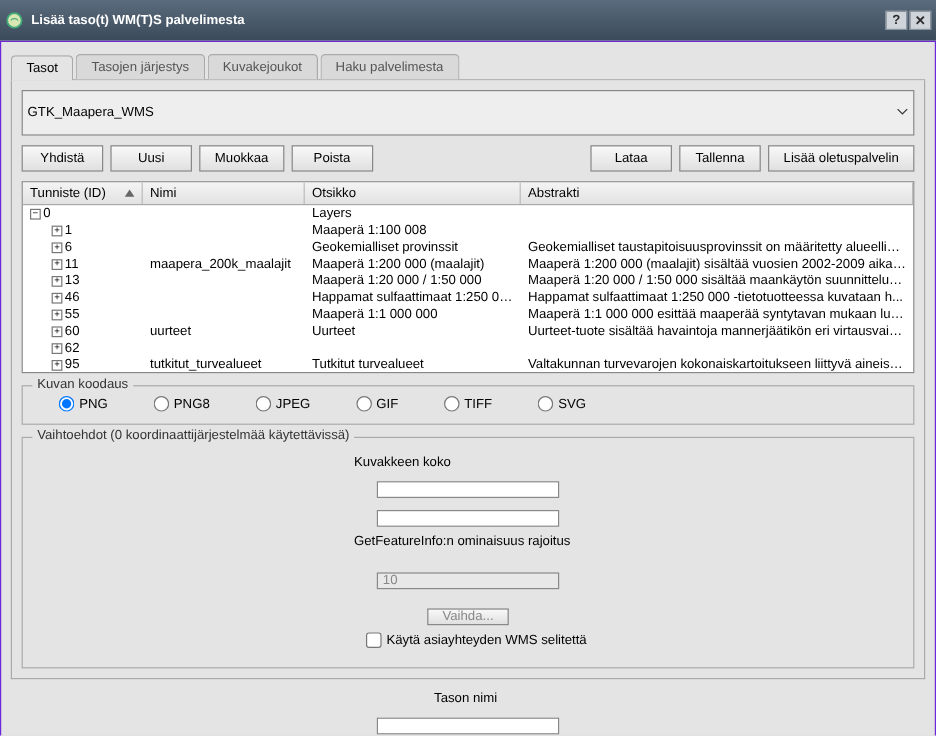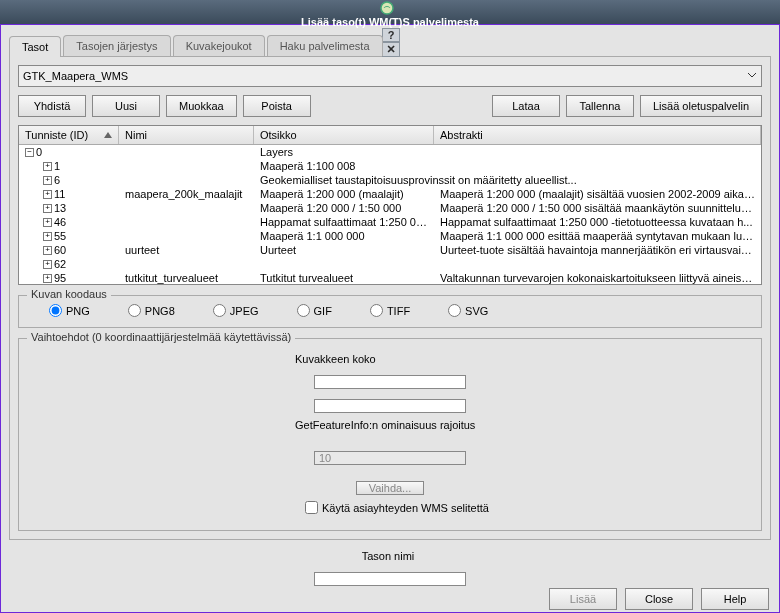--- a/index.html
+++ b/index.html
@@ -1,26 +1,26 @@
 <!DOCTYPE html>
 <html><head>
 <meta charset="utf-8">
 <style>
   * { box-sizing: border-box; font-family: "Segoe UI", Tahoma, sans-serif; font-size: 11px; }
   body { margin: 0; background: #e0e0e0; width: 780px; height: 613px; overflow: hidden; }
-  .titlebar { height: 24px; background: linear-gradient(#5a6b7d,#3a4a5a); color:#fff; display:flex; align-items:center; padding:0 4px; font-weight:bold;flex-direction:column; }
+  .titlebar { height: 34px; background: linear-gradient(#5a6b7d,#3a4a5a); color:#fff; display:flex; align-items:center; padding:0 4px; font-weight:bold; }
   .titlebar .icon { width:16px; height:16px; margin-right:6px; }
   .titlebar .spacer { flex:1; }
   .titlebar .winbtn { width:18px; height:16px; background:#cfd4da; border:1px solid #8a949e; margin-left:2px; display:flex; align-items:center; justify-content:center; color:#2b2b2b; font-weight:bold; }
   .mainarea { padding:10px 8px 4px 8px; background:#e4e4e4; border:1px solid #6d28d9; height:589px; }
   .tabs { display:flex; border-bottom:1px solid #aaa; }
   .tab { padding:4px 12px; border:1px solid #aaa; border-bottom:none; margin-right:2px; background:#d9d9d9; color:#555; border-top-left-radius:4px; border-top-right-radius:4px; }
   .tab.active { background:#e4e4e4; color:#000; position:relative; top:1px; }
   .pane { border:1px solid #aaa; border-top:none; padding:8px; background:#e4e4e4; }
-  .combo { width:100%; height:22px; background:#eee; border:1px solid #888; display:flex; align-items:center; padding:0 4px; }
+  .combo { width:100%; height:38px; background:#eee; border:1px solid #888; display:flex; align-items:center; padding:0 4px; }
   .combo .dd { margin-left:auto; }
   .btnrow { display:flex; gap:6px; margin:8px 0; }
   .btn { min-width:68px; height:22px; border:1px solid #888; background:linear-gradient(#f8f8f8,#e0e0e0); padding:0 12px; display:inline-flex; align-items:center; justify-content:center; }
   .btn.wide { min-width:90px; }
   .btn.dis { color:#888; }
   .table { border:1px solid #888; background:#fff; height:160px; overflow:hidden; }
   .th-row { display:flex; background:linear-gradient(#f4f4f4,#e2e2e2); border-bottom:1px solid #aaa; }
   .th { padding:3px 6px; border-right:1px solid #bbb; position:relative; }
   .th.sort::after { content:""; position:absolute; right:6px; top:6px; width:0; height:0; border-left:4px solid transparent; border-right:4px solid transparent; border-bottom:6px solid #666; }
   .tbody { }
@@ -116,20 +116,21 @@
             <div class="cell w-nimi"></div>
             <div class="cell w-ots">Maaperä 1:100 008</div>
             <div class="cell w-abs"></div>
           </div>
           <div class="trow">
             <div class="cell w-id tree-cell" style="padding-left: 24px;">
               <span class="exp">+</span>
               <span>6</span>
             </div>
             <div class="cell w-nimi"></div>
+            <div class="cell w-ots">Geokemialliset provinssit</div>
             <div class="cell w-abs">Geokemialliset taustapitoisuusprovinssit on määritetty alueellist...</div>
           </div>
           <div class="trow">
             <div class="cell w-id tree-cell" style="padding-left: 24px;">
               <span class="exp">+</span>
               <span>11</span>
             </div>
             <div class="cell w-nimi">maapera_200k_maalajit</div>
             <div class="cell w-ots">Maaperä 1:200 000 (maalajit)</div>
             <div class="cell w-abs">Maaperä 1:200 000 (maalajit) sisältää vuosien 2002-2009 aikana...</div>

